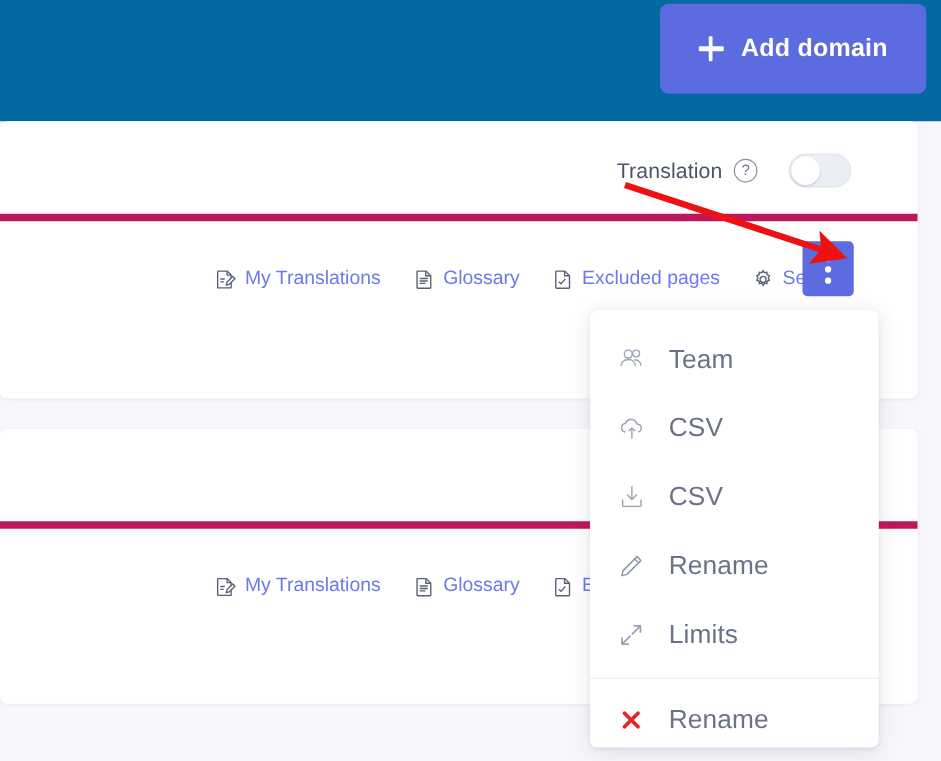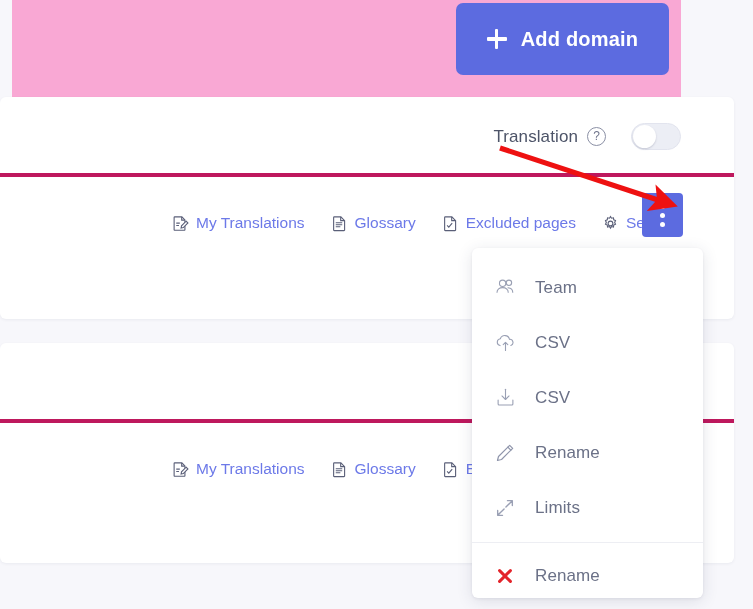--- a/index.html
+++ b/index.html
@@ -13,24 +13,24 @@
   body {
     font-family: "Liberation Sans", sans-serif;
     background: #f7f7fb;
     position: relative;
     -webkit-font-smoothing: antialiased;
   }
 
   
   .topbar {
     position: absolute;
-    left: 12px; top: 0;
-    width: 669px;
+    left: 0; top: 0;
+    width: 753px;
     height: 97px;
-    background: #f9a8d4;
+    background: #0369a1;
   }
 
   .add-domain-btn {
     position: absolute;
     right: 12px;
     top: 3px;
     width: 213px;
     height: 72px;
     background: #5c6be0;
     border: none;
@@ -72,21 +72,21 @@
     border-radius: 6px;
     box-shadow: 0 1px 3px rgba(60, 64, 98, 0.07);
   }
 
   #card-one   { top: 97px;  height: 222px; }
   #card-two   { top: 343px; height: 220px; }
 
   .card-header {
     height: 80px;
     position: relative;
-    border-bottom: 4px solid #be185d;
+    border-bottom: 6px solid #be185d;
     text-decoration: underline;
   }
 
   .translation-group {
     position: absolute;
     right: 53px;
     top: 26px;
     display: flex;
     align-items: center;
     gap: 9px;
@@ -194,21 +194,21 @@
   }
 
   .menu-item {
     height: 55px;
     display: flex;
     align-items: center;
     padding-left: 20px;
     gap: 17px;
     cursor: pointer;
     color: #6b7187;
-    font-size: 17px;
+    font-size: 21px;
     letter-spacing: 0.1px;
   }
   .menu-ico {
     width: 26px;
     display: flex;
     align-items: center;
     justify-content: center;
     flex: 0 0 26px;
   }
   .menu-divider {

